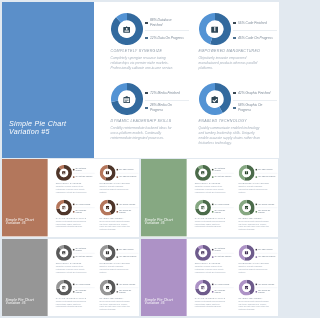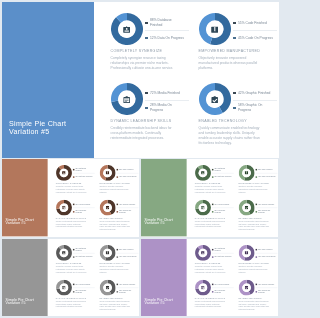--- a/index.html
+++ b/index.html
@@ -1,18 +1,18 @@
 <!DOCTYPE html>
 <html><head>
 <meta charset="utf-8">
 <style>
 html,body{margin:0;padding:0;}
 body{width:281px;height:318px;background:#e2e9f0;font-family:"Liberation Sans",sans-serif;overflow:hidden;-webkit-font-smoothing:antialiased;}
 .root{position:absolute;left:0;top:0;width:281px;height:318px;}
-.frame{position:absolute;overflow:hidden;background:#ffffff;}
+.frame{position:absolute;overflow:hidden;background:#ffffff;font-style:italic;}
 .slide{position:absolute;left:0;top:0;width:277px;height:156px;background:#fff;transform-origin:0 0;}
 .panel{position:absolute;left:0;top:0;width:91.5px;height:156px;}
 .ptitle{position:absolute;left:7.1px;top:118.0px;color:#ffffff;font-size:7.1px;line-height:8.4px;letter-spacing:.25px;white-space:nowrap;}
 .cell{position:absolute;width:112px;height:66px;}
 .donut{position:absolute;left:0;top:0;width:32px;height:32px;border-radius:50%;}
 .dicon{position:absolute;left:7.4px;top:8.0px;width:17.2px;height:17.2px;border-radius:50%;background:#fff;display:flex;align-items:center;justify-content:center;}
 .legend{position:absolute;left:34.8px;top:5.2px;width:44px;}
 .lgrow{position:relative;padding-left:4.6px;font-size:3.3px;line-height:4.7px;color:#7a8795;min-height:9.4px;display:flex;align-items:center;white-space:nowrap;}
 .lgdot{position:absolute;left:0px;top:50%;margin-top:-1.1px;width:2.2px;height:2.2px;}
 .lgsep{height:0;border-top:0.7px solid #e9edf1;margin:2.0px 0 2.6px 0;}

